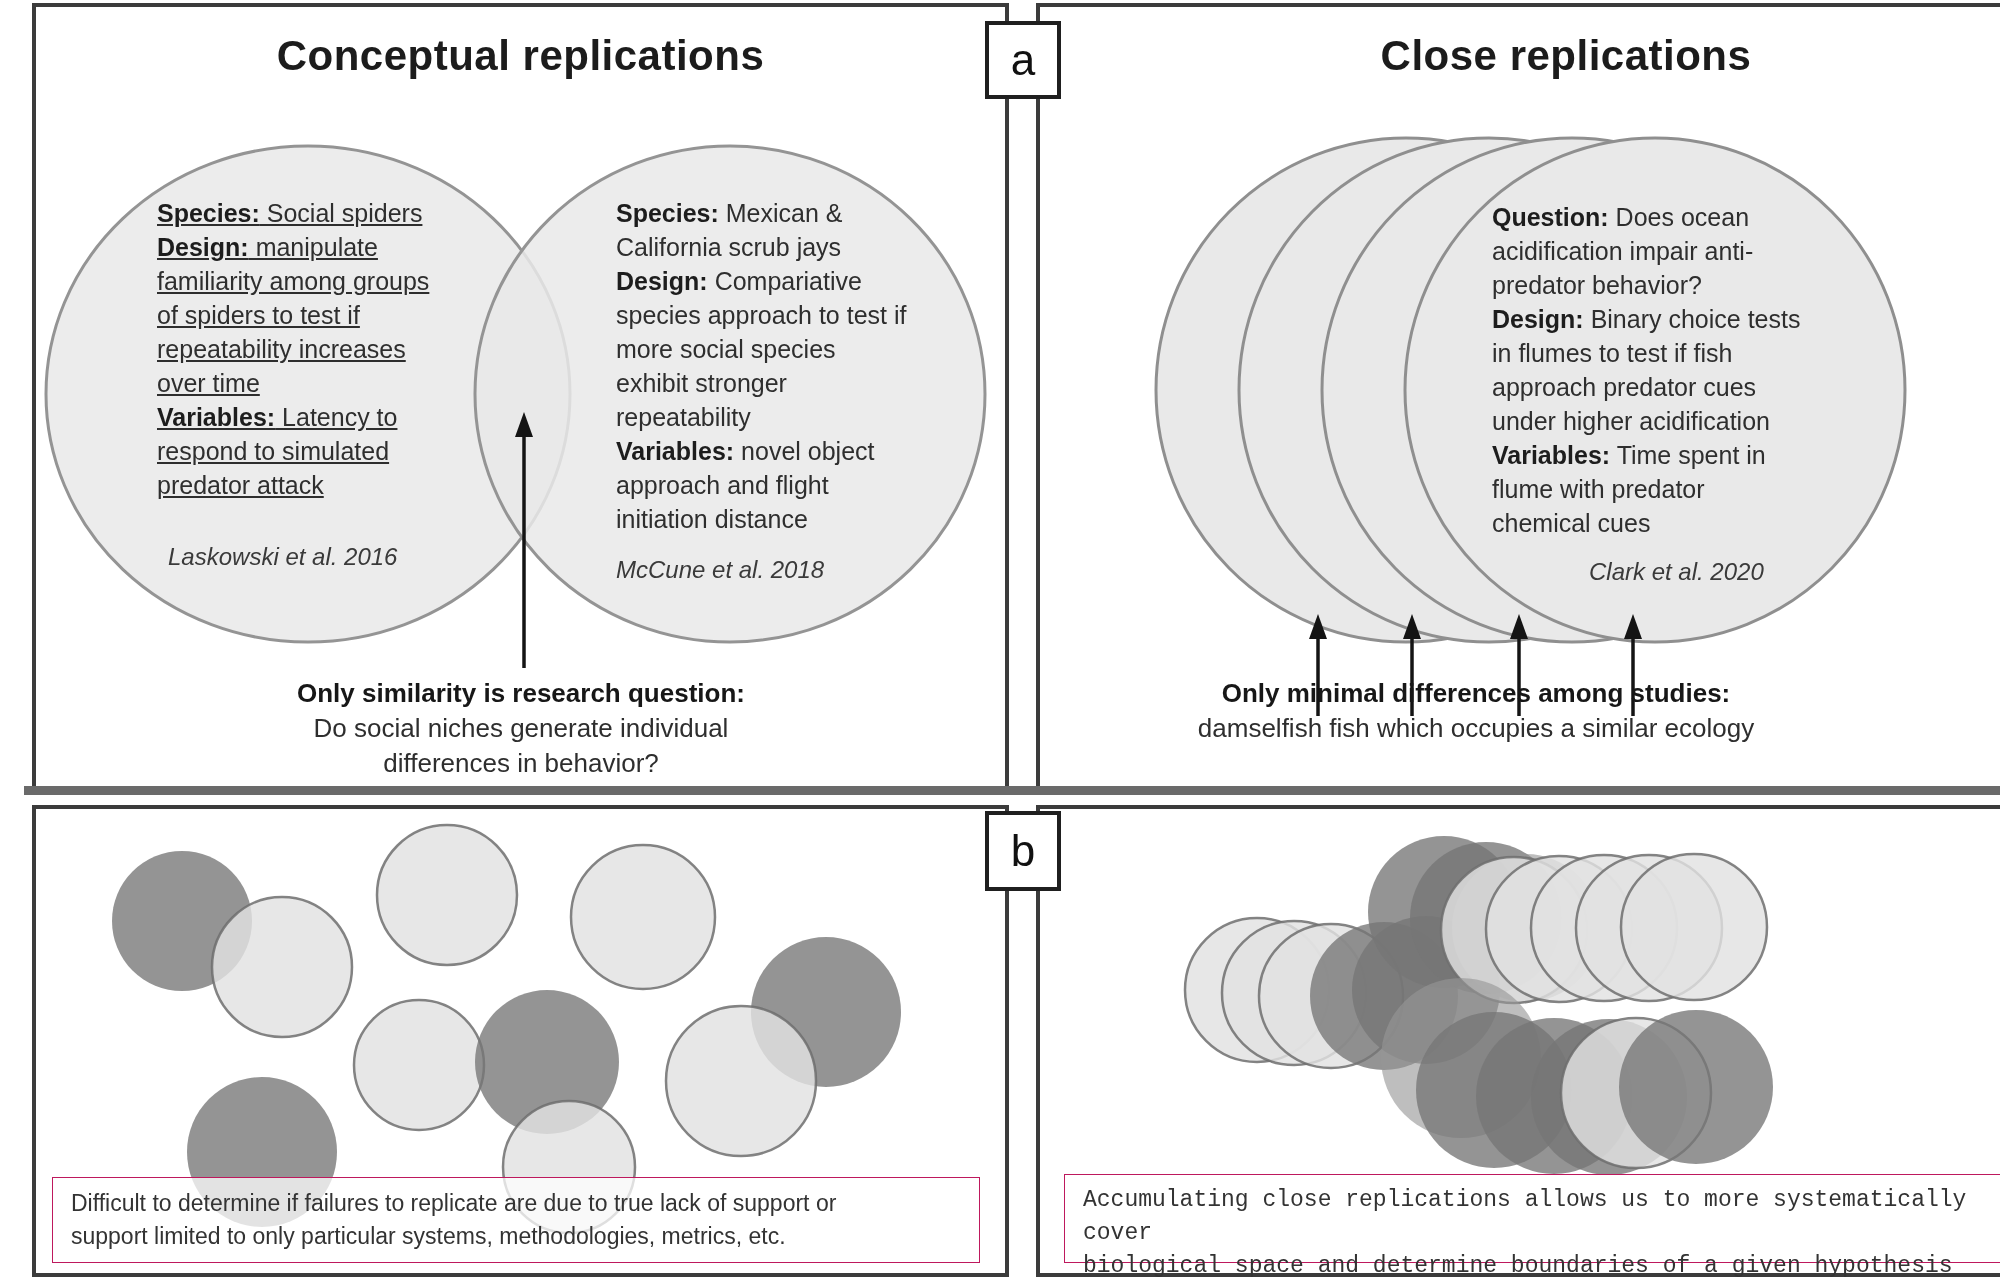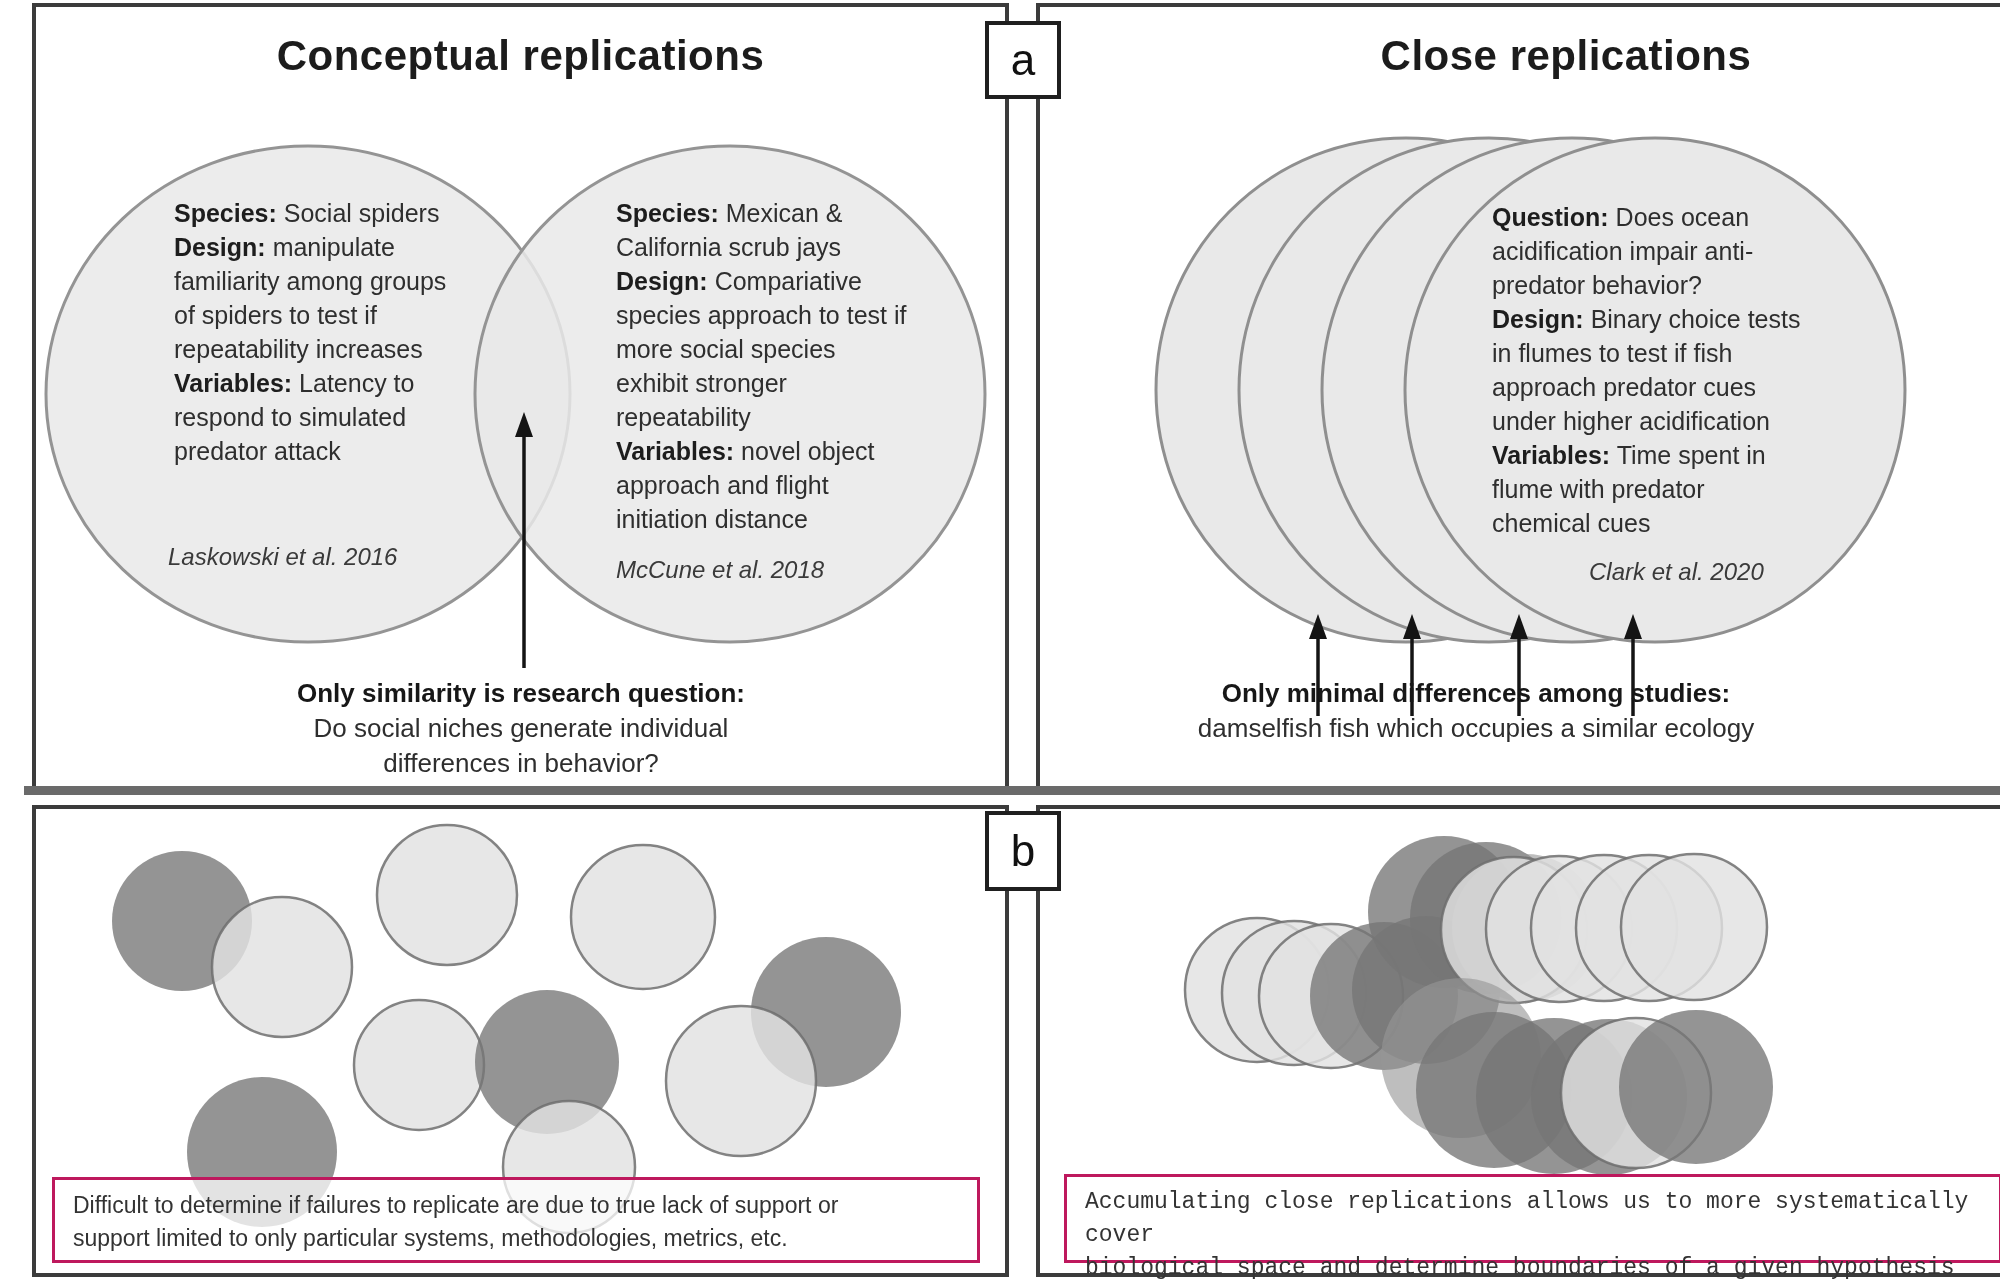--- a/index.html
+++ b/index.html
@@ -10,21 +10,21 @@
   .panel{position:absolute;background:#ffffff;border:4px solid #3b3b3b;box-sizing:border-box;z-index:0;}
   .art{position:absolute;left:0;top:0;width:2000px;height:1284px;z-index:1;}
   .divider{position:absolute;left:0;top:786px;width:2000px;height:9px;background:#6a6a6a;z-index:4;}
   .title{position:absolute;z-index:2;text-align:center;font-weight:bold;font-size:42px;color:#1c1c1c;letter-spacing:0.5px;}
   .vtext{position:absolute;z-index:2;font-size:25px;line-height:34px;color:#2e2e2e;}
   .vtext .bld{font-weight:bold;color:#1d1d1d;}
   .cite{position:absolute;z-index:2;font-size:24px;font-style:italic;color:#3a3a3a;}
   .caption{position:absolute;z-index:2;text-align:center;font-size:26px;line-height:35px;color:#2e2e2e;}
   .caption .cb{font-weight:bold;color:#171717;}
   .notebox{
-    position:absolute;z-index:3;box-sizing:border-box;border:3px solid #be185d;
+    position:absolute;z-index:3;box-sizing:border-box;border:1px solid #be185d;
     background:rgba(255,255,255,0.74);padding:9px 18px;font-size:23px;line-height:33px;color:#333333;
   }
   .tag{
     position:absolute;z-index:10;box-sizing:border-box;border:4px solid #1f1f1f;background:#ffffff;
     display:flex;align-items:center;justify-content:center;font-size:44px;color:#111111;
   }
   
   .venn{fill:#e9e9e9;fill-opacity:0.85;stroke:#949494;stroke-width:3;}
   .stackc{fill:#e9e9e9;stroke:#8f8f8f;stroke-width:3;}
   .lightc{fill:rgba(226,226,226,0.82);stroke:rgba(110,110,110,0.85);stroke-width:2.5;}
@@ -111,26 +111,27 @@
       <circle class="lightc" cx="1612" cy="1093" r="75"></circle>
       <circle class="darkc" cx="1672" cy="1087" r="77"></circle>
     </g>
   </svg>
 
   <div class="divider"></div>
 
   <div class="title" style="left:8px;top:32px;width:977px;">Conceptual replications</div>
   <div class="title" style="left:1052px;top:32px;width:980px;">Close replications</div>
 
-  <div class="vtext" style="left:150px;top:196px;width:340px;">
+  <div class="vtext" style="left:133px;top:196px;width:340px;text-decoration:underline;">
       <div class="ln"><span class="bld">Species:</span><span> Social spiders</span></div>
       <div class="ln"><span class="bld">Design:</span><span> manipulate</span></div>
       <div class="ln"><span>familiarity among groups</span></div>
       <div class="ln"><span>of spiders to test if</span></div>
       <div class="ln"><span>repeatability increases</span></div>
+      <div class="ln"><span>over time</span></div>
       <div class="ln"><span class="bld">Variables:</span><span> Latency to</span></div>
       <div class="ln"><span>respond to simulated</span></div>
       <div class="ln"><span>predator attack</span></div>
     </div>
   <div class="cite" style="left:144px;top:543px;">Laskowski et al. 2016</div>
 
   <div class="vtext" style="left:592px;top:196px;width:345px;">
       <div class="ln"><span class="bld">Species:</span><span> Mexican &amp;</span></div>
       <div class="ln"><span>California scrub jays</span></div>
       <div class="ln"><span class="bld">Design:</span><span> Compariative</span></div>

